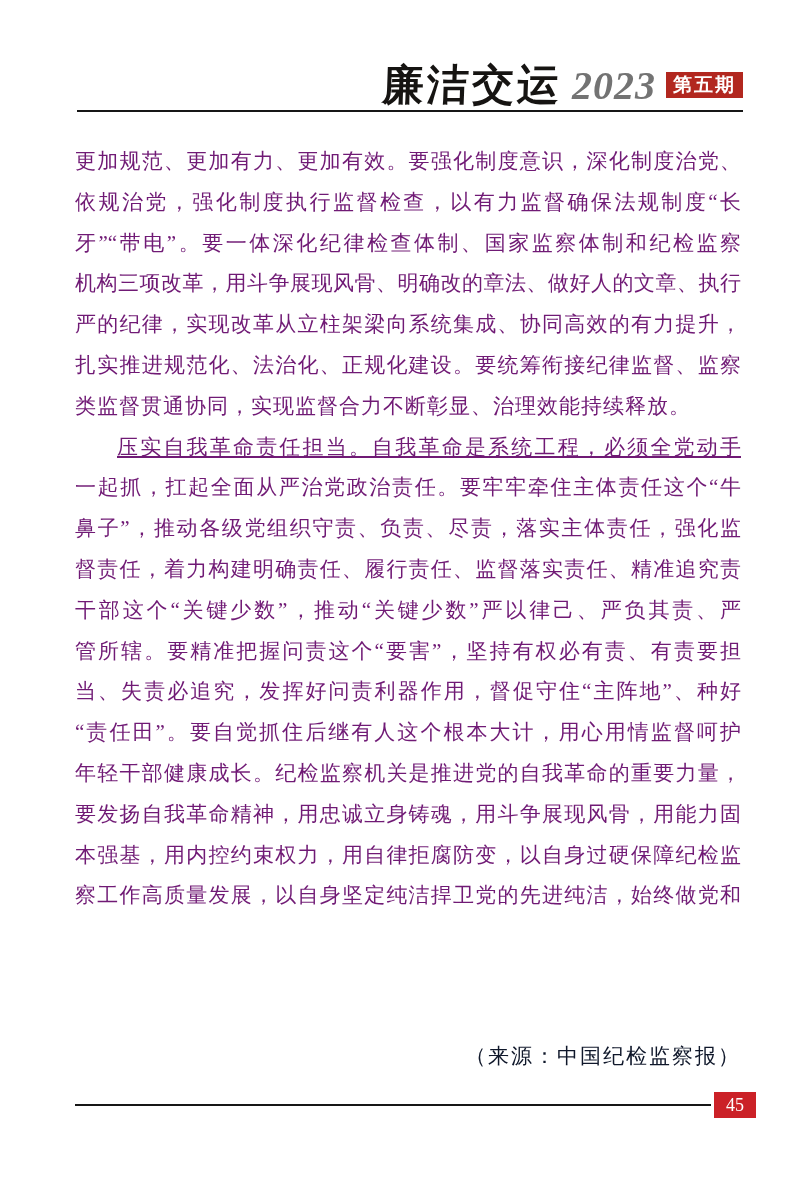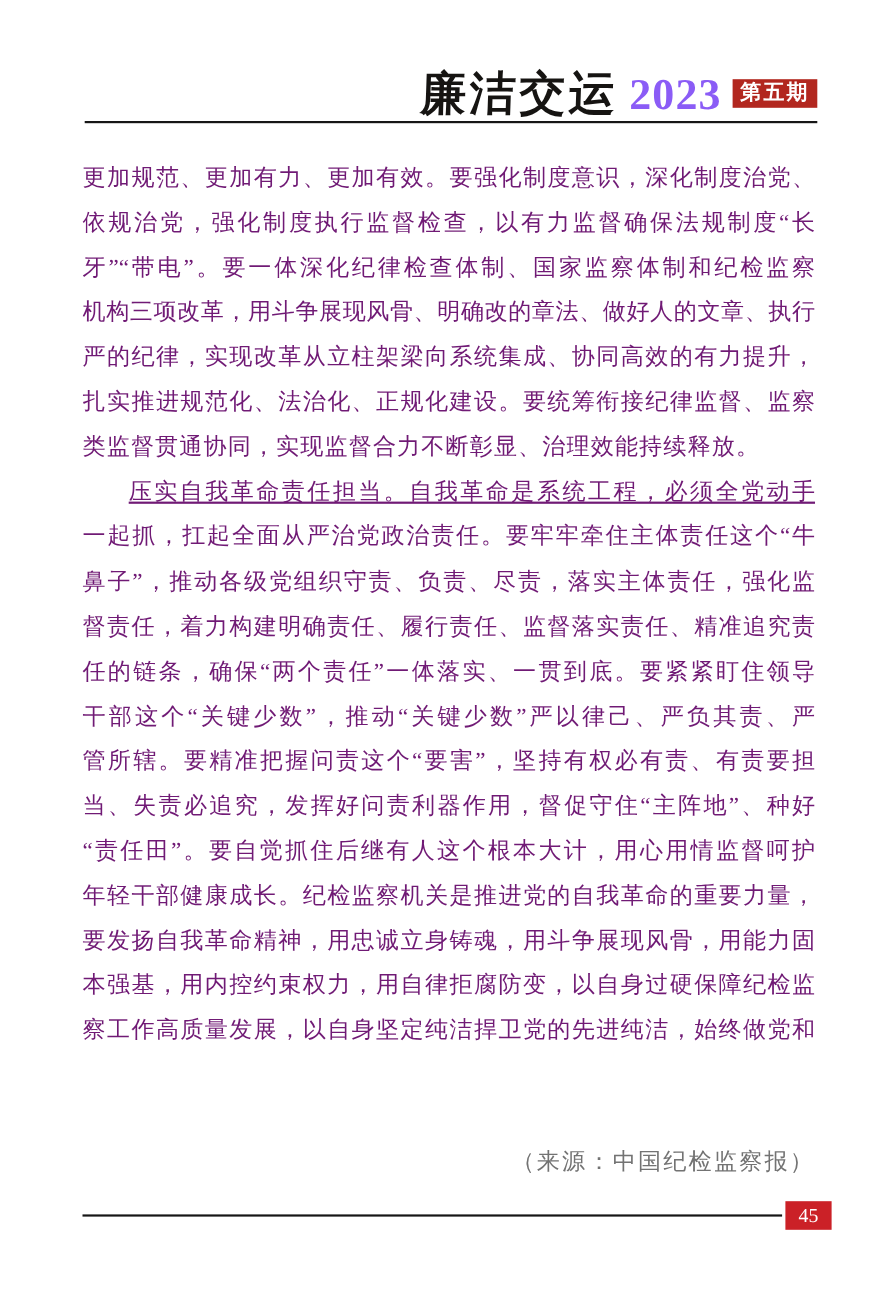--- a/index.html
+++ b/index.html
@@ -34,22 +34,23 @@
     font-size: 42px;
     letter-spacing: 3px;
     color: #161412;
     transform: skewX(-2deg);
     white-space: nowrap;
   }
   .journal-year {
     font-weight: 900;
     font-size: 40px;
     letter-spacing: 1px;
-    color: #8b5cf6;
+    color: #737373;
     white-space: nowrap;
+    font-style: italic;
   }
   .issue-badge {
     background: #b2271f;
     color: #ffffff;
     font-size: 19px;
     font-weight: bold;
     letter-spacing: 2px;
     padding: 2px 7px 3px 7px;
     line-height: 21px;
     white-space: nowrap;
@@ -90,21 +91,21 @@
   }
 
   .source-line {
     position: absolute;
     left: 75px;
     top: 1042px;
     width: 666px;
     text-align: right;
     font-size: 21px;
     letter-spacing: 2px;
-    color: #737373;
+    color: #0f172a;
   }
 
   
   .footer-rule {
     position: absolute;
     left: 75px;
     top: 1104px;
     width: 636px;
     height: 2px;
     background: #161616;
@@ -140,21 +141,20 @@
     <div class="line">依规治党，强化制度执行监督检查，以有力监督确保法规制度“长</div>
     <div class="line">牙”“带电”。要一体深化纪律检查体制、国家监察体制和纪检监察</div>
     <div class="line">机构三项改革，用斗争展现风骨、明确改的章法、做好人的文章、执行</div>
     <div class="line">严的纪律，实现改革从立柱架梁向系统集成、协同高效的有力提升，</div>
     <div class="line">扎实推进规范化、法治化、正规化建设。要统筹衔接纪律监督、监察</div>
     <div class="line last">类监督贯通协同，实现监督合力不断彰显、治理效能持续释放。</div>
     <div class="line indent">压实自我革命责任担当。自我革命是系统工程，必须全党动手</div>
     <div class="line">一起抓，扛起全面从严治党政治责任。要牢牢牵住主体责任这个“牛</div>
     <div class="line">鼻子”，推动各级党组织守责、负责、尽责，落实主体责任，强化监</div>
     <div class="line">督责任，着力构建明确责任、履行责任、监督落实责任、精准追究责</div>
-    <div class="line">任的链条，确保“两个责任”一体落实、一贯到底。要紧紧盯住领导</div>
     <div class="line">干部这个“关键少数”，推动“关键少数”严以律己、严负其责、严</div>
     <div class="line">管所辖。要精准把握问责这个“要害”，坚持有权必有责、有责要担</div>
     <div class="line">当、失责必追究，发挥好问责利器作用，督促守住“主阵地”、种好</div>
     <div class="line">“责任田”。要自觉抓住后继有人这个根本大计，用心用情监督呵护</div>
     <div class="line">年轻干部健康成长。纪检监察机关是推进党的自我革命的重要力量，</div>
     <div class="line">要发扬自我革命精神，用忠诚立身铸魂，用斗争展现风骨，用能力固</div>
     <div class="line">本强基，用内控约束权力，用自律拒腐防变，以自身过硬保障纪检监</div>
     <div class="line">察工作高质量发展，以自身坚定纯洁捍卫党的先进纯洁，始终做党和</div>
   </div>
 

